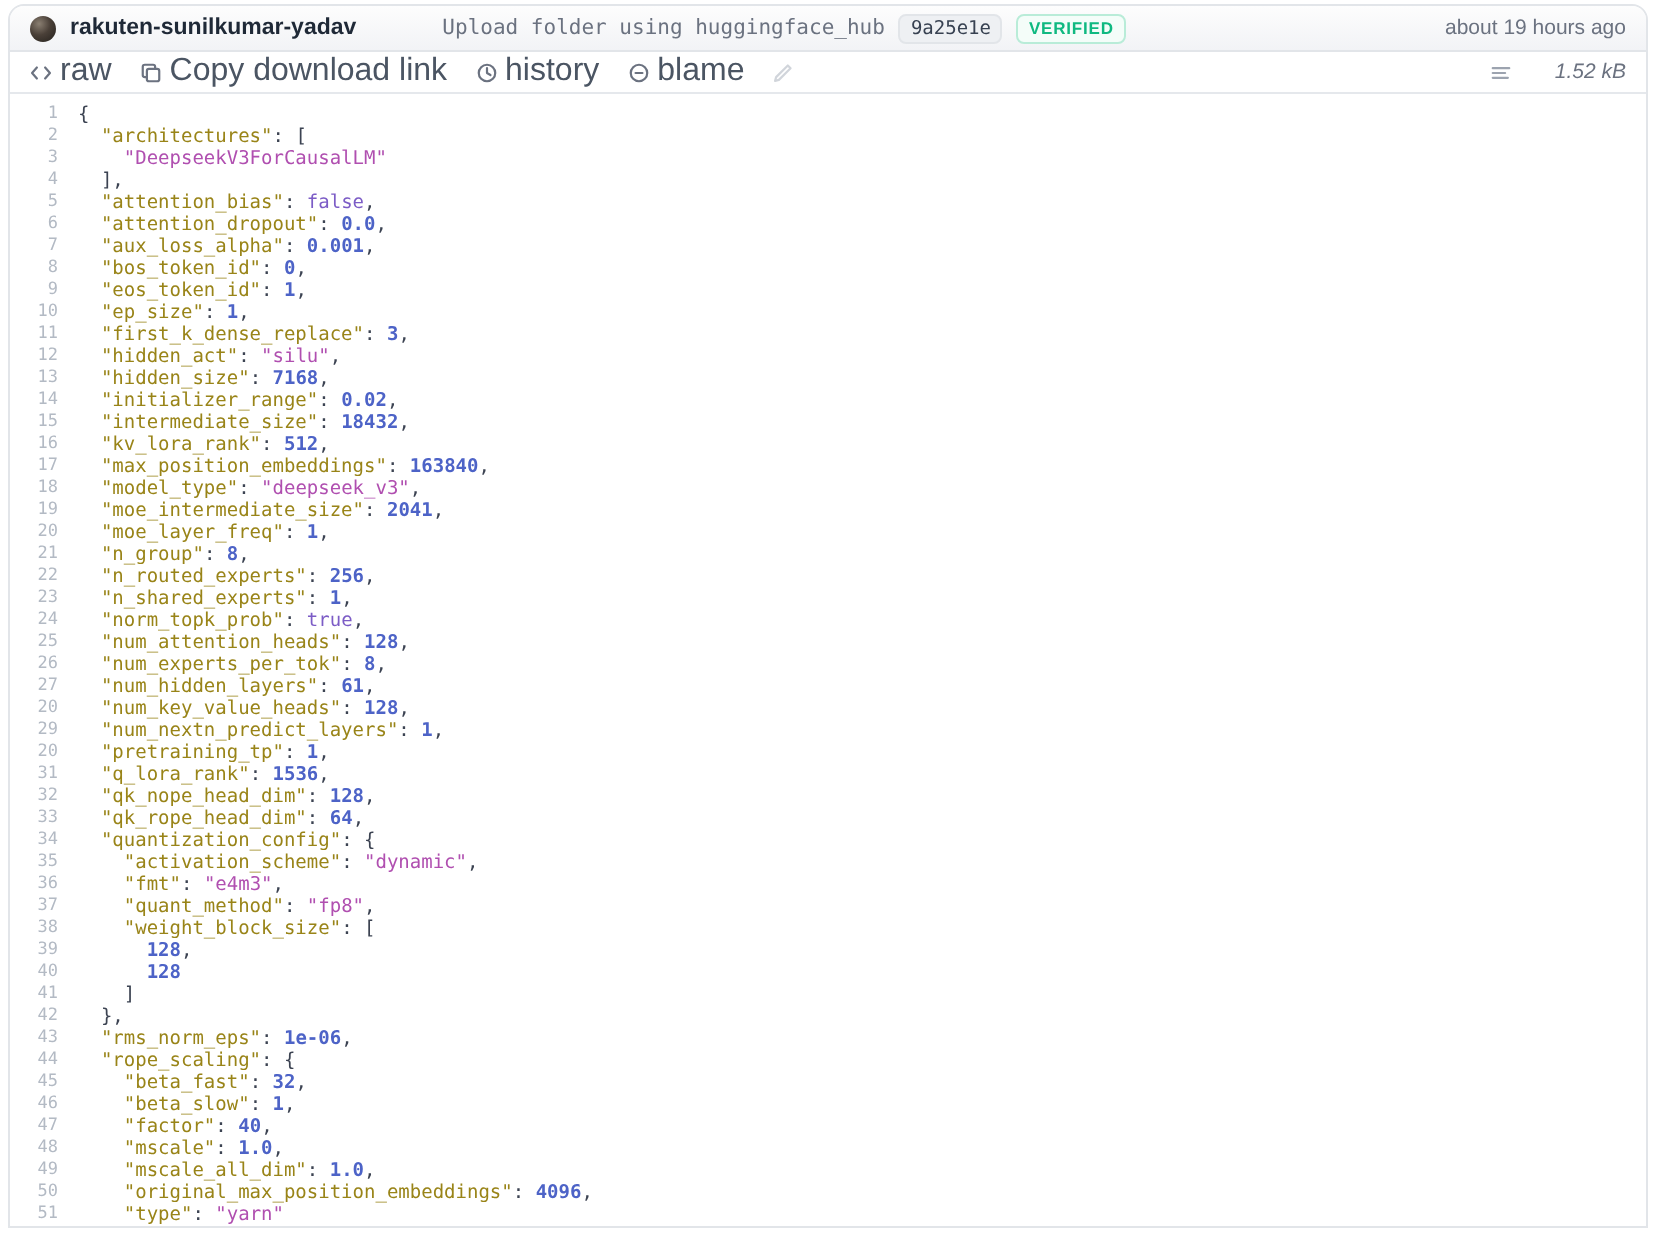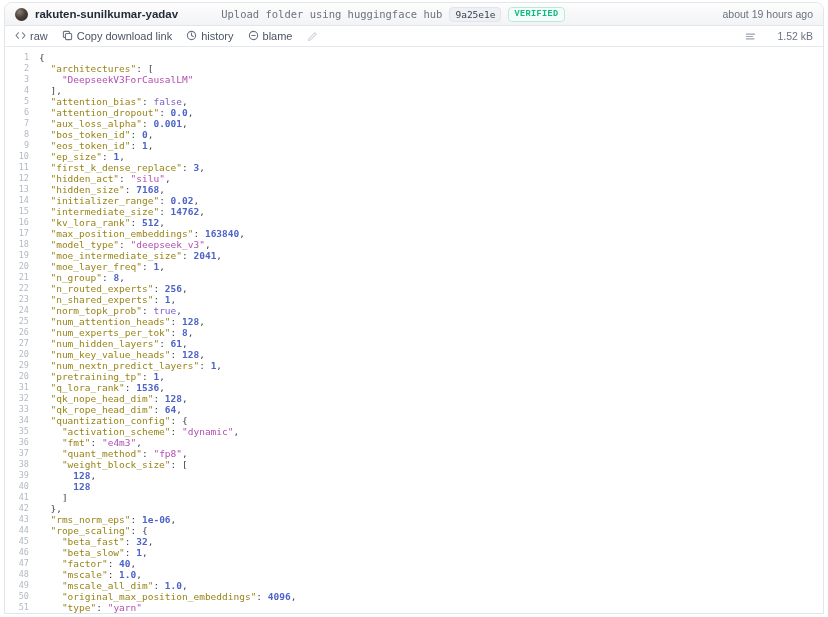--- a/index.html
+++ b/index.html
@@ -14,32 +14,32 @@
   .avatar { width:13px; height:13px; border-radius:50%; flex:0 0 auto; cursor:pointer;
             background:radial-gradient(circle at 35% 30%, #8a7f72 0%, #4a4038 45%, #23201c 100%); }
   .commit-author { font-size:11.5px; font-weight:700; color:#1f2937; cursor:pointer; white-space:nowrap; }
   .commit-msg { font-family:"DejaVu Sans Mono", monospace; font-size:10.5px; color:#6b7280;
                 cursor:pointer; white-space:nowrap; overflow:hidden; text-overflow:ellipsis;margin-left:36px; }
   .commit-hash { font-family:"DejaVu Sans Mono", monospace; font-size:9.5px; color:#374151;
                  background:#eef0f3; border:1px solid #e2e5e9; border-radius:4px;
                  padding:1px 5px; cursor:pointer; }
   .verified-badge { font-size:8.5px; font-weight:600; letter-spacing:.4px; cursor:pointer;
                     color:var(--c-verified); background:#f4fdf9; border:1px solid #b9ecd8;
-                    border-radius:4px; padding:1.5px 5px;font-family:Liberation Mono, monospace; }
+                    border-radius:4px; padding:1.5px 5px; }
   .commit-time { margin-left:auto; font-size:10.5px; color:#6b7280; white-space:nowrap; }
   
   .toolbar { display:flex; align-items:center; height:21px; padding:0 10px;
              background:#ffffff; border-bottom:1px solid #e5e8ec; gap:14px; }
-  .tool-btn { display:flex; align-items:flex-start; gap:4px; font-size:11px; color:#4b5563;
+  .tool-btn { display:flex; align-items:center; gap:4px; font-size:16px; color:#4b5563;
               cursor:pointer; white-space:nowrap; }
   .tool-btn svg { width:11px; height:11px; stroke:#6b7280; fill:none;
                   stroke-width:1.6; stroke-linecap:round; stroke-linejoin:round; }
   .tool-btn.muted svg { stroke:#d1d5db; }
   .toolbar-right { margin-left:auto; display:flex; align-items:center; gap:21px;
-                   font-size:10.5px; color:#6b7280; }
+                   font-size:10.5px; color:#6b7280;font-style:italic; }
   .toolbar-right svg { width:11px; height:11px; stroke:#9ca3af; fill:none;
                        stroke-width:1.6; stroke-linecap:round; }
   
   .code-area { background:#ffffff; padding:5px 0 0 0; }
   .code-line { display:flex; line-height:11px; height:11px; }
   .ln { flex:0 0 24px; text-align:right; padding-right:0;
         font-family:"DejaVu Sans Mono", monospace; font-size:8.5px; color:#b3bac4;
         cursor:pointer; user-select:none; }
   .lc { font-family:"DejaVu Sans Mono", monospace; font-size:9.5px; color:#3c4352;
         white-space:pre; padding-left:10px; }
@@ -159,21 +159,21 @@
         <div class="code-line">
           <span class="ln">13</span>
           <span class="lc">  <span class="tk-k">"hidden_size"</span>: <span class="tk-n">7168</span>,</span>
         </div>
         <div class="code-line">
           <span class="ln">14</span>
           <span class="lc">  <span class="tk-k">"initializer_range"</span>: <span class="tk-n">0.02</span>,</span>
         </div>
         <div class="code-line">
           <span class="ln">15</span>
-          <span class="lc">  <span class="tk-k">"intermediate_size"</span>: <span class="tk-n">14762</span>,</span>
+          <span class="lc">  <span class="tk-k">"intermediate_size"</span>: <span class="tk-n">18432</span>,</span>
         </div>
         <div class="code-line">
           <span class="ln">16</span>
           <span class="lc">  <span class="tk-k">"kv_lora_rank"</span>: <span class="tk-n">512</span>,</span>
         </div>
         <div class="code-line">
           <span class="ln">17</span>
           <span class="lc">  <span class="tk-k">"max_position_embeddings"</span>: <span class="tk-n">163840</span>,</span>
         </div>
         <div class="code-line">

